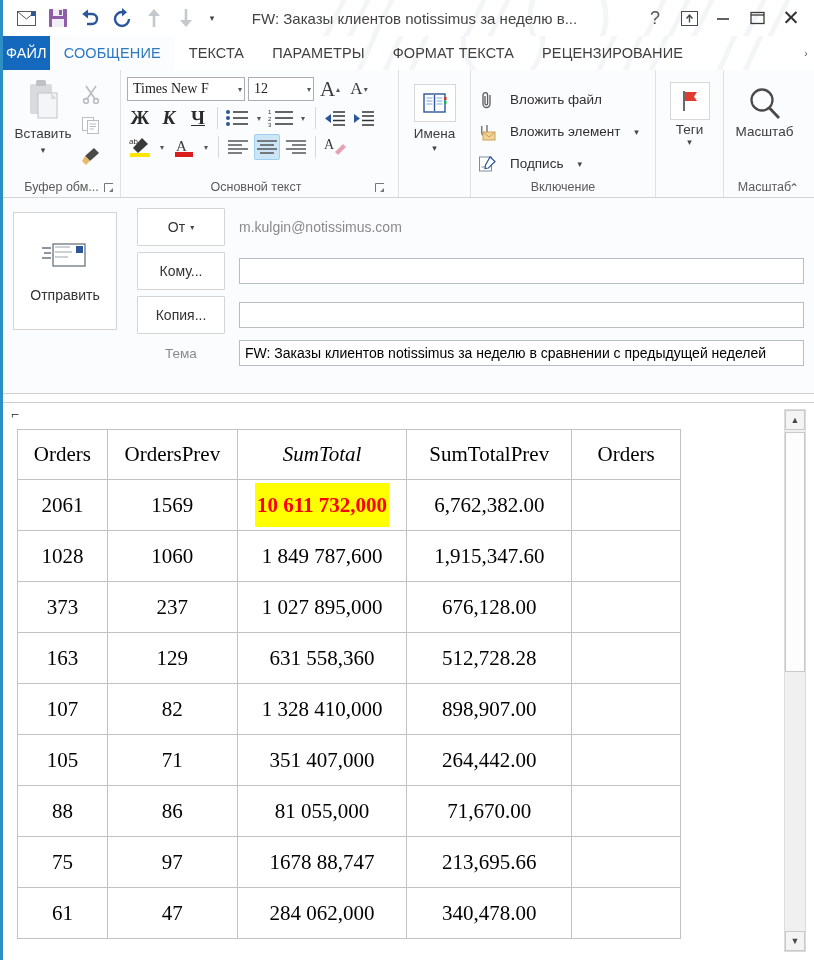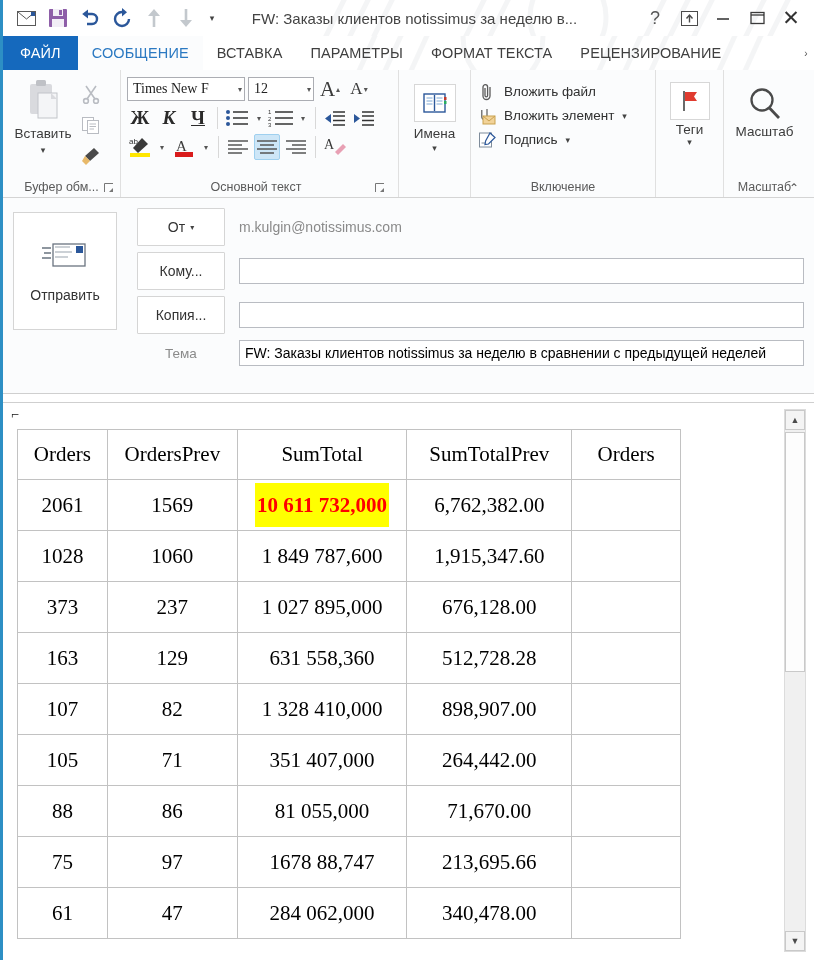--- a/index.html
+++ b/index.html
@@ -72,21 +72,21 @@
   }
   .tab {
     display: flex; align-items: center;
     padding: 0 14px;
     font-size: 14.5px;
     color: #3f3f3f;
     letter-spacing: .1px;
     white-space: nowrap;
     position: relative; z-index: 2;
   }
-  .tab.file { background: #1569bd; color: #fff; padding: 0 17px; font-weight: 400; }
+  .tab.file { background: #1569bd; color: #fff; padding: 0 3px; font-weight: 400; }
   .tab.active { color: #2b79c2; background: #fbfcfd; }
   .tab-overflow { margin-left:auto; width:16px; display:flex; align-items:center; justify-content:center;
                   font-size:10px; color:#555; position:relative; z-index:2; }
 
   
   .ribbon {
     height: 128px;
     background: #fbfcfd;
     border-bottom: 1px solid #d4d4d4;
     display: flex;
@@ -139,21 +139,21 @@
   .mini-caret { font-size: 8px; color:#555; margin-left:1px; }
 
   
   .g-names { width: 72px; margin-left: 7px; }
   .names-col { width:100%; display:flex; flex-direction:column; align-items:center; padding-top:8px;}
   .names-label { font-size:13.5px; color:#3b3b3b; margin-top:4px; }
 
   
   .g-incl { width: 185px; }
   .incl-col { display:flex; flex-direction:column; gap:5px; padding-top: 6px; }
-  .incl-item { display:flex; align-items:center; gap:8px; font-size:13.5px; color:#303030; white-space:nowrap;}
+  .incl-item { display:flex; align-items:center; gap:14px; font-size:13.5px; color:#303030; white-space:nowrap;margin-top:8px;}
   .incl-icn { width: 19px; height:19px; display:flex; align-items:center; justify-content:center;}
 
   
   .g-tags { width: 68px; }
   .tags-col { width:100%; display:flex; flex-direction:column; align-items:center; padding-top:6px;}
   .tagbtn { width:40px; height:38px; border:1px solid #d7d7d7; background:#fff;
             display:flex; align-items:center; justify-content:center; }
   .tags-label { font-size:13.5px; color:#3b3b3b; margin-top:2px;}
 
   
@@ -223,21 +223,21 @@
     height: 51px;
     text-align: center;
     font-size: 21px;
     color: #000;
     font-weight: normal;
     padding: 0 6px;
   }
   table.mailtable th { height: 50px; }
   .c0 { width: 90px; }
   .c1 { width: 130px; }
-  .c2 { width: 170px; }
+  .c2 { width: 170px; font-style: italic; }
   .c3 { width: 165px; }
   .c4 { width: 109px; }
   .hl {
     background: #ffff00;
     color: #ff0000;
     font-weight: 700;
     padding: 10px 2px;
   }
 
   
@@ -358,21 +358,21 @@
         <ellipse cx="170" cy="40" rx="40" ry="50"></ellipse>
         <path d="M250 110 L300 0"></path>
           <path d="M276 110 L326 0"></path>
           <path d="M302 110 L352 0"></path>
         <path d="M370 110 L420 0"></path>
           <path d="M396 110 L446 0"></path>
       </g>
     </svg>
     <div class="tab file">ФАЙЛ</div>
     <div class="tab active">СООБЩЕНИЕ</div>
-    <div class="tab">ВСТАВКА</div>
+    <div class="tab">ТЕКСТА</div>
     <div class="tab">ПАРАМЕТРЫ</div>
     <div class="tab">ФОРМАТ ТЕКСТА</div>
     <div class="tab">РЕЦЕНЗИРОВАНИЕ</div>
     <div class="tab-overflow">›</div>
   </div>
 
   <div class="ribbon">
 
     <div class="rgroup g-clip">
       <div class="rgroup-body">

